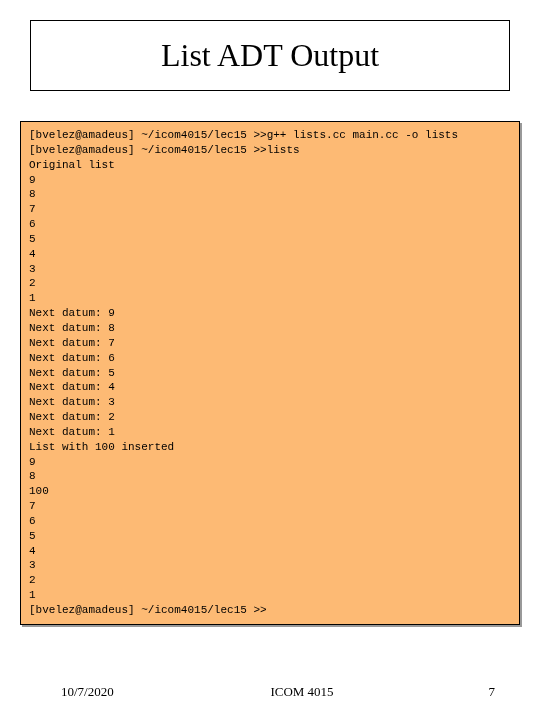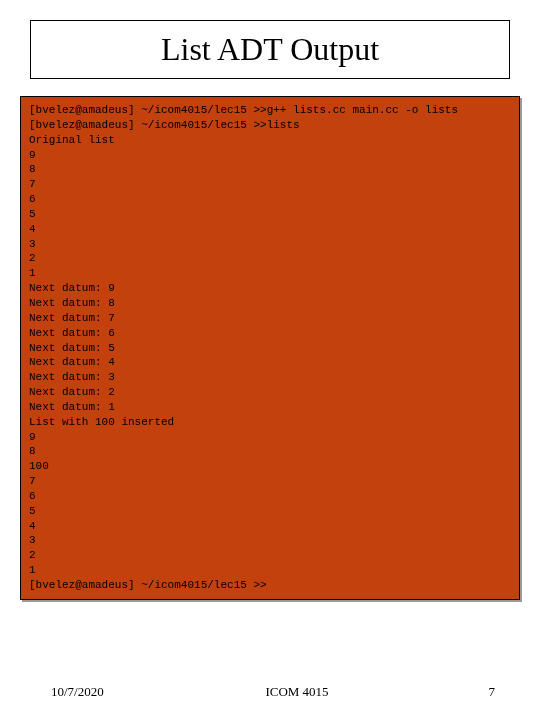--- a/index.html
+++ b/index.html
@@ -6,47 +6,47 @@
       margin: 0;
       padding: 0;
       width: 540px;
       height: 720px;
       background: #ffffff;
       font-family: "Times New Roman", Times, serif;
       position: relative;
     }
     .title-box {
       border: 1px solid #000;
-      margin: 20px 30px 17px 30px;
-      padding: 10px 0;
+      margin: 20px 30px 30px 30px;
+      padding: 16px 0;
       text-align: center;
     }
     .title-text {
       font-size: 32px;
       font-weight: normal;
       color: #000;
     }
     .terminal-box {
       border: 1px solid #000;
       margin: 0 20px 0 20px;
       padding: 6px 8px;
       box-shadow: 2px 2px 0 #999;
-      background: #c2410c;
+      background: #fdba74;
     }
     .terminal-content {
       font-family: "Courier New", Courier, monospace;
       font-size: 11px;
       line-height: 1.35;
       white-space: pre;
       color: #000;
     }
     .footer {
       position: absolute;
       bottom: 20px;
-      left: 6px;
+      left: 16px;
       right: 0;
       display: flex;
       justify-content: space-between;
       padding: 0 45px;
       font-size: 13px;
       color: #000;
     }
     .footer-center {
       position: absolute;
       left: 50%;

